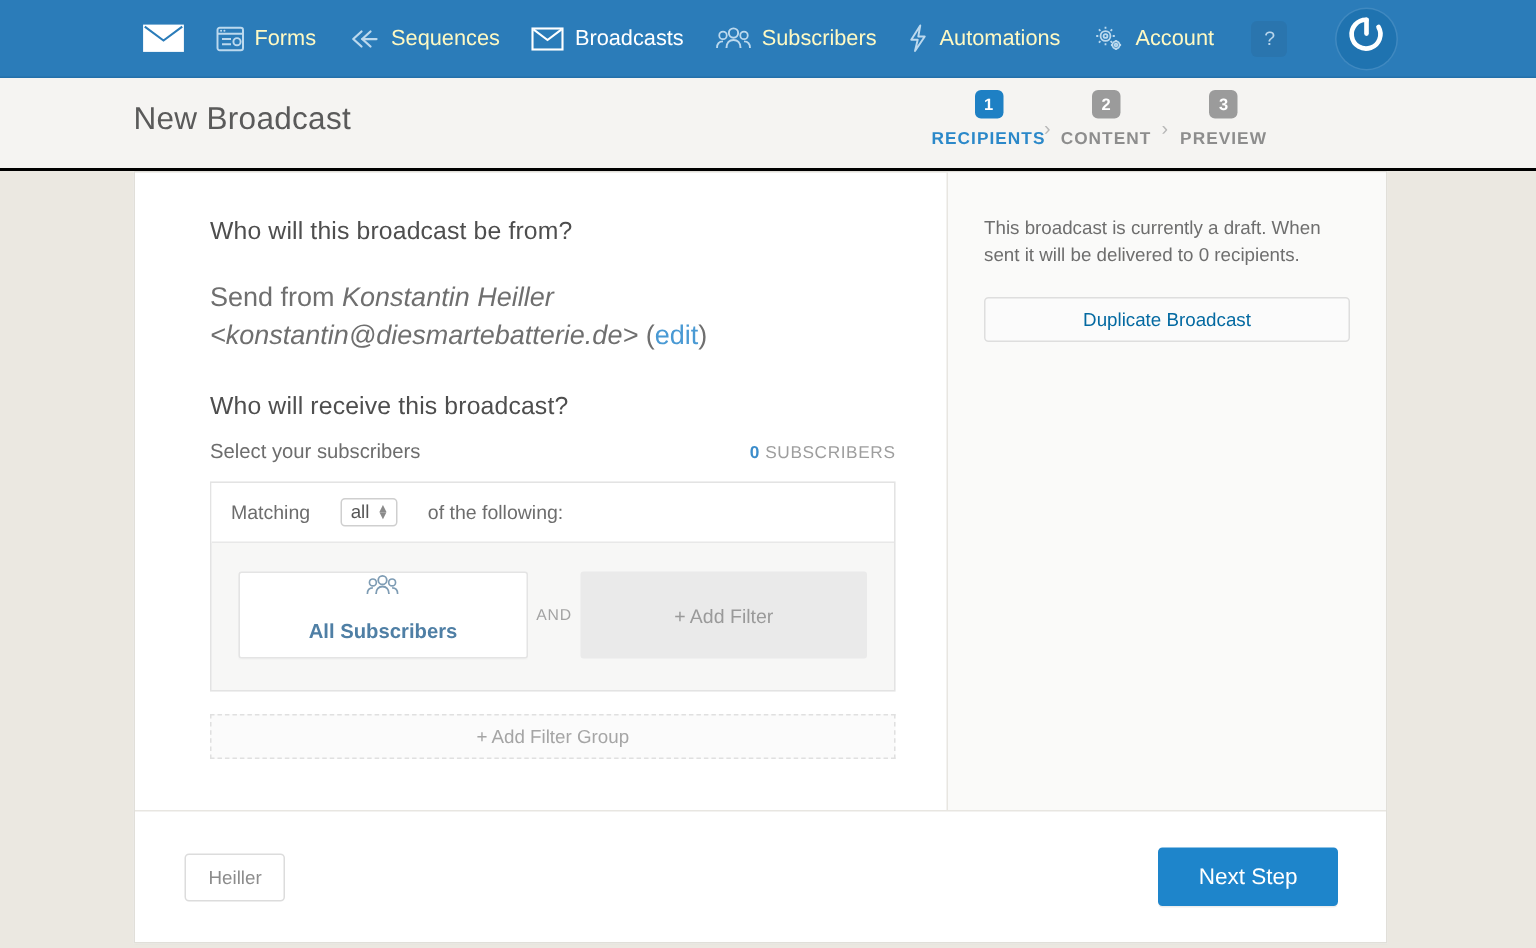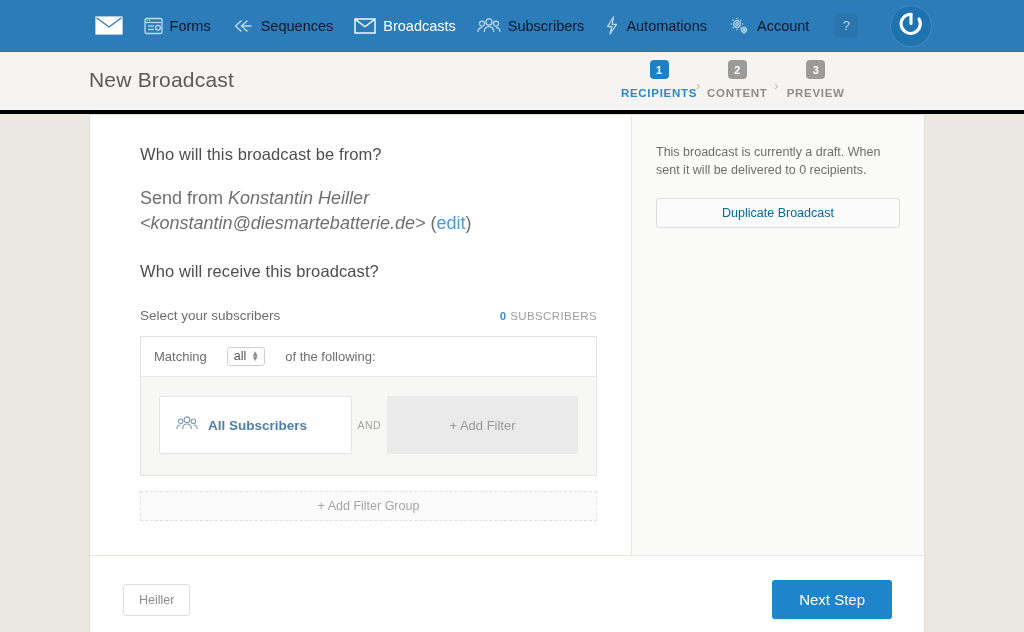--- a/index.html
+++ b/index.html
@@ -22,21 +22,21 @@
   }
   .nav-inner {
     display: flex;
     align-items: center;
     gap: 17px;
   }
   .nav-item {
     display: flex;
     align-items: center;
     gap: 7px;
-    color: #0f172a;
+    color: #fef9c3;
     font-size: 14.5px;
     cursor: pointer;
     padding: 3px 2px;
     white-space: nowrap;
   }
   .nav-item.active { color: #ffffff; }
   .nav-item svg { display: block; }
   .nav-home { padding-right: 2px; }
 
   .help-btn {
@@ -56,21 +56,21 @@
     display: flex; align-items: center; justify-content: center;
     margin-left: 16px;
     cursor: pointer;
     box-shadow: 0 0 0 1px rgba(255,255,255,0.10);
   }
 
   
   .subheader {
     height: 62px;
     background: #f5f4f2;
-    border-bottom: 4px solid #000000;
+    border-bottom: 2px solid #000000;
     display: flex;
     align-items: center;
     position: relative;
     padding-left: 30px;
   }
   .page-title {
     position: absolute;
     left: 89px;
     top: 16px;
     font-size: 21px;
@@ -155,21 +155,21 @@
     line-height: 1.4;
   }
   .sendfrom em { font-style: italic; }
   .link { color: #4a9ad4; text-decoration: none; cursor: pointer; }
   .q2 { margin-top: 26px; }
 
   .subs-row {
     display: flex;
     align-items: baseline;
     justify-content: space-between;
-    margin-top: 27px;
+    margin-top: 12px;
   }
   .subs-label { font-size: 13.5px; color: #6d6d6d; }
   .subs-count { font-size: 11.5px; color: #9e9e9e; letter-spacing: .4px; }
   .subs-count b { color: #3c8dcb; font-weight: bold; }
 
   .filter-panel {
     margin-top: 13px;
     border: 1px solid #e3e3e3;
     background: #f7f7f6;
   }
@@ -208,20 +208,21 @@
     background: #fff;
     border: 1px solid #e4e4e4;
     border-radius: 2px;
     display: flex;
     align-items: center;
     gap: 10px;
     padding: 0 16px;
     height: 58px;
     cursor: pointer;
     box-shadow: 0 1px 1px rgba(0,0,0,0.02);
+    flex-direction: column;
   }
   .tile-all span.txt { font-size: 13.5px; color: #4f7fa5; font-weight: bold; }
   .and-lbl {
     display: flex; align-items: center; justify-content: center;
     width: 36px;
     font-size: 10.5px;
     color: #a3a3a3;
     letter-spacing: .5px;
   }
   .tile-add {

